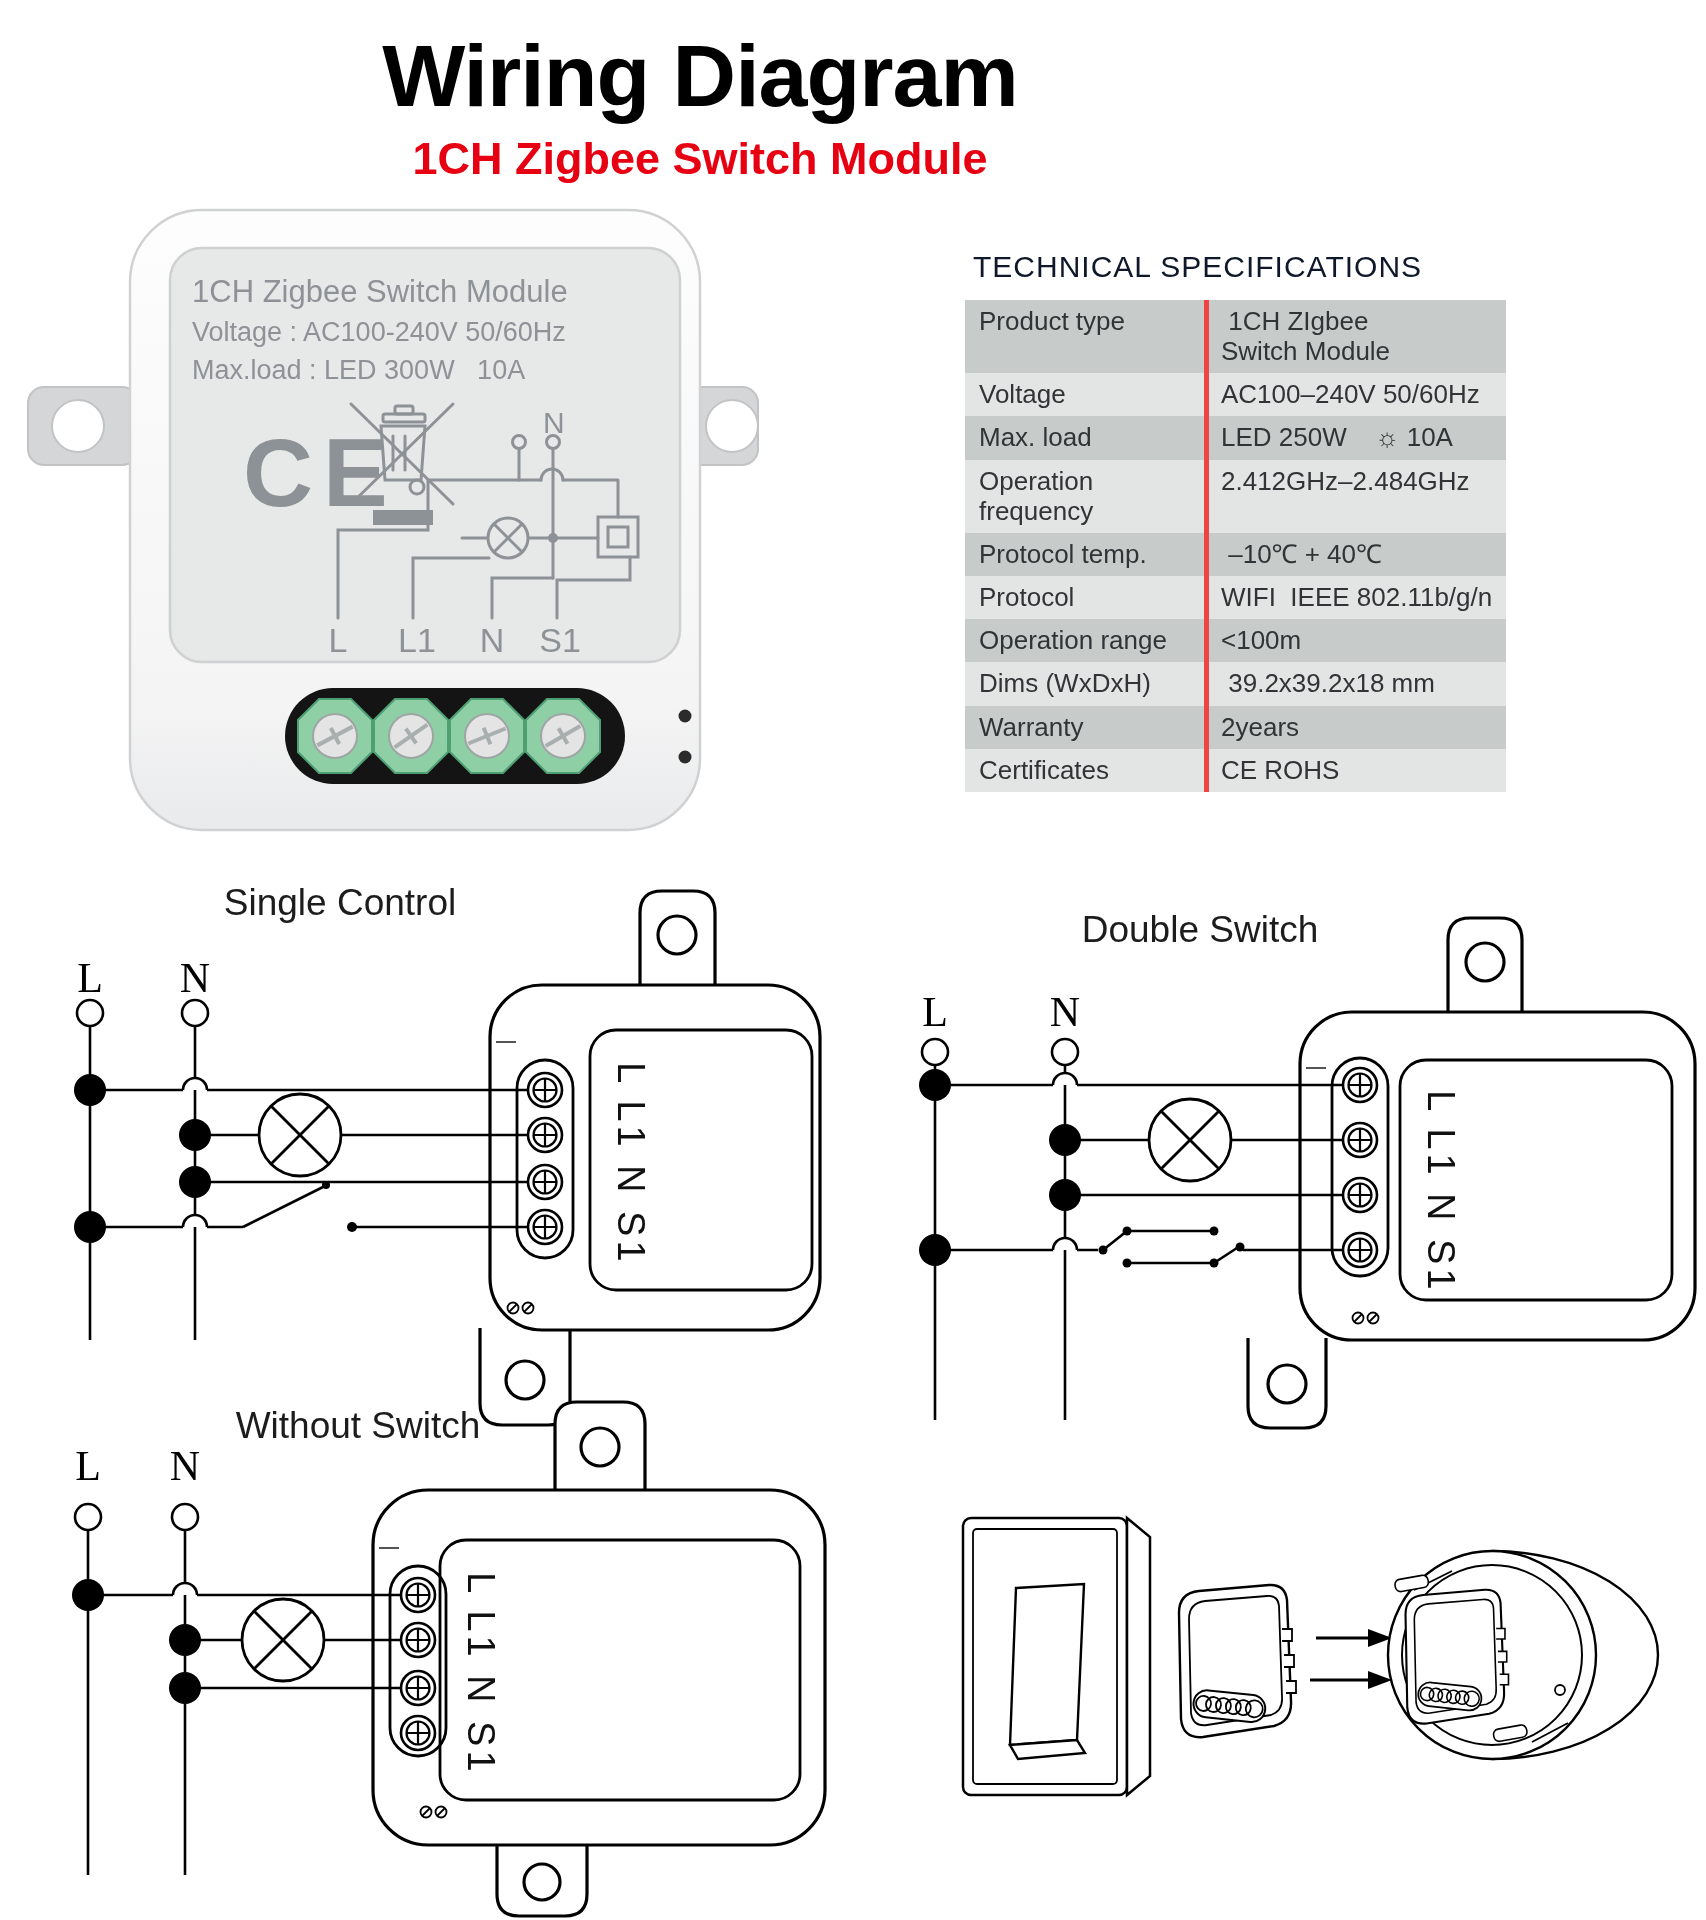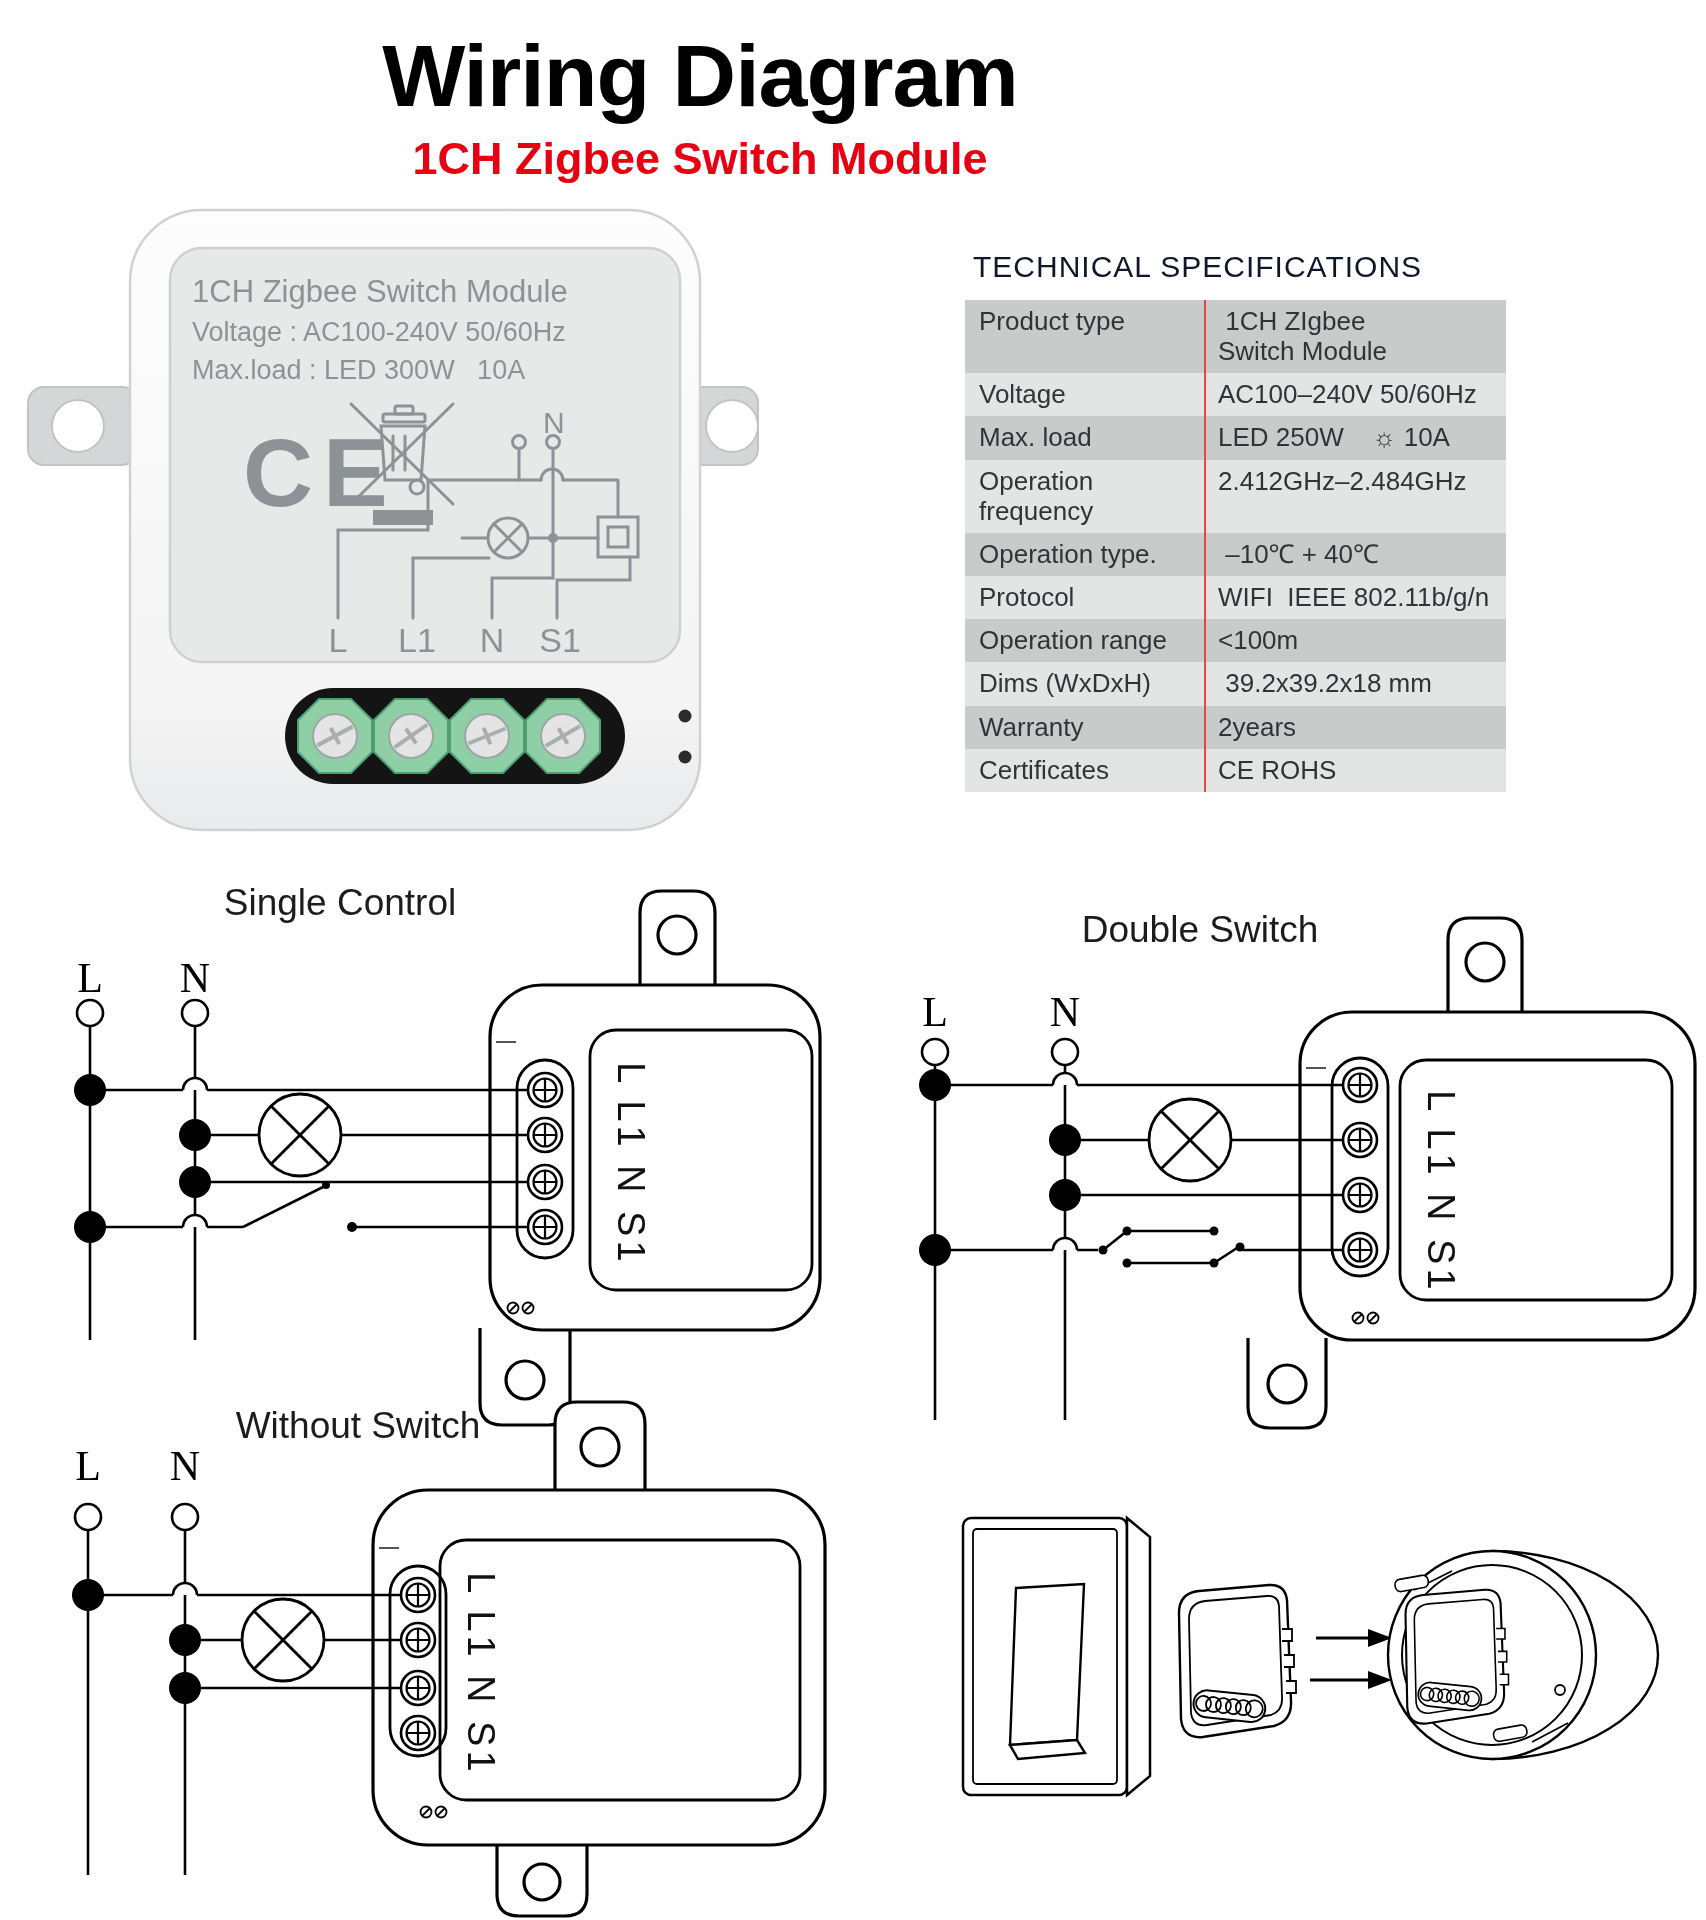--- a/index.html
+++ b/index.html
@@ -7,21 +7,21 @@
        font-family:"Liberation Sans",sans-serif;-webkit-font-smoothing:antialiased}
   .header{position:absolute;left:0;top:16px;width:1400px;text-align:center}
   .header h1{margin:16px;font-size:88px;line-height:1.0;font-weight:bold;color:#000;letter-spacing:-1px}
   .header h2{margin:8px 0 0 0;font-size:45px;line-height:1.0;font-weight:bold;color:#e60012}
   .spec-heading{position:absolute;left:973px;top:250px;font-size:30px;color:#0f172a;letter-spacing:1px}
   .spec-table{position:absolute;left:965px;top:300px;width:541px;font-size:26px;color:#303436;line-height:1.16}
   .spec-row{display:flex}
   .spec-row:nth-child(odd){background:#c7cbca}
   .spec-row:nth-child(even){background:#e2e5e4}
   .spec-label{width:225px;padding:6px 0 7px 14px;white-space:pre-wrap}
-  .spec-value{flex:1;padding:6px 0 7px 12px;white-space:pre-wrap;border-left:2px solid #ef4444}
+  .spec-value{flex:1;padding:6px 0 7px 12px;white-space:pre-wrap;border-left:5px solid #ef4444}
   svg.art{position:absolute;left:0;top:0}
   svg text{font-family:"Liberation Sans",sans-serif}
   svg text.serif{font-family:"Liberation Serif","DejaVu Serif",serif}
   .wire{stroke:#000;stroke-width:2.6;fill:none}
   .outline{stroke:#000;stroke-width:3.2;fill:#fff}
   .outline2{stroke:#000;stroke-width:2.8;fill:none}
   .pg{stroke:#8d9296;stroke-width:3;fill:none;stroke-linecap:round}
   .pgt{fill:#8d9296}
   .ink{stroke:#000;fill:#fff}
 </style>
@@ -47,21 +47,21 @@
   <div class="spec-row">
       <div class="spec-label">Max. load</div>
       <div class="spec-value">LED 250W    ☼ 10A</div>
     </div>
   <div class="spec-row">
       <div class="spec-label">Operation
 frequency</div>
       <div class="spec-value">2.412GHz–2.484GHz</div>
     </div>
   <div class="spec-row">
-      <div class="spec-label">Operation type.</div>
+      <div class="spec-label">Protocol temp.</div>
       <div class="spec-value"> –10℃ + 40℃</div>
     </div>
   <div class="spec-row">
       <div class="spec-label">Protocol</div>
       <div class="spec-value">WIFI  IEEE 802.11b/g/n</div>
     </div>
   <div class="spec-row">
       <div class="spec-label">Operation range</div>
       <div class="spec-value">&lt;100m</div>
     </div>

